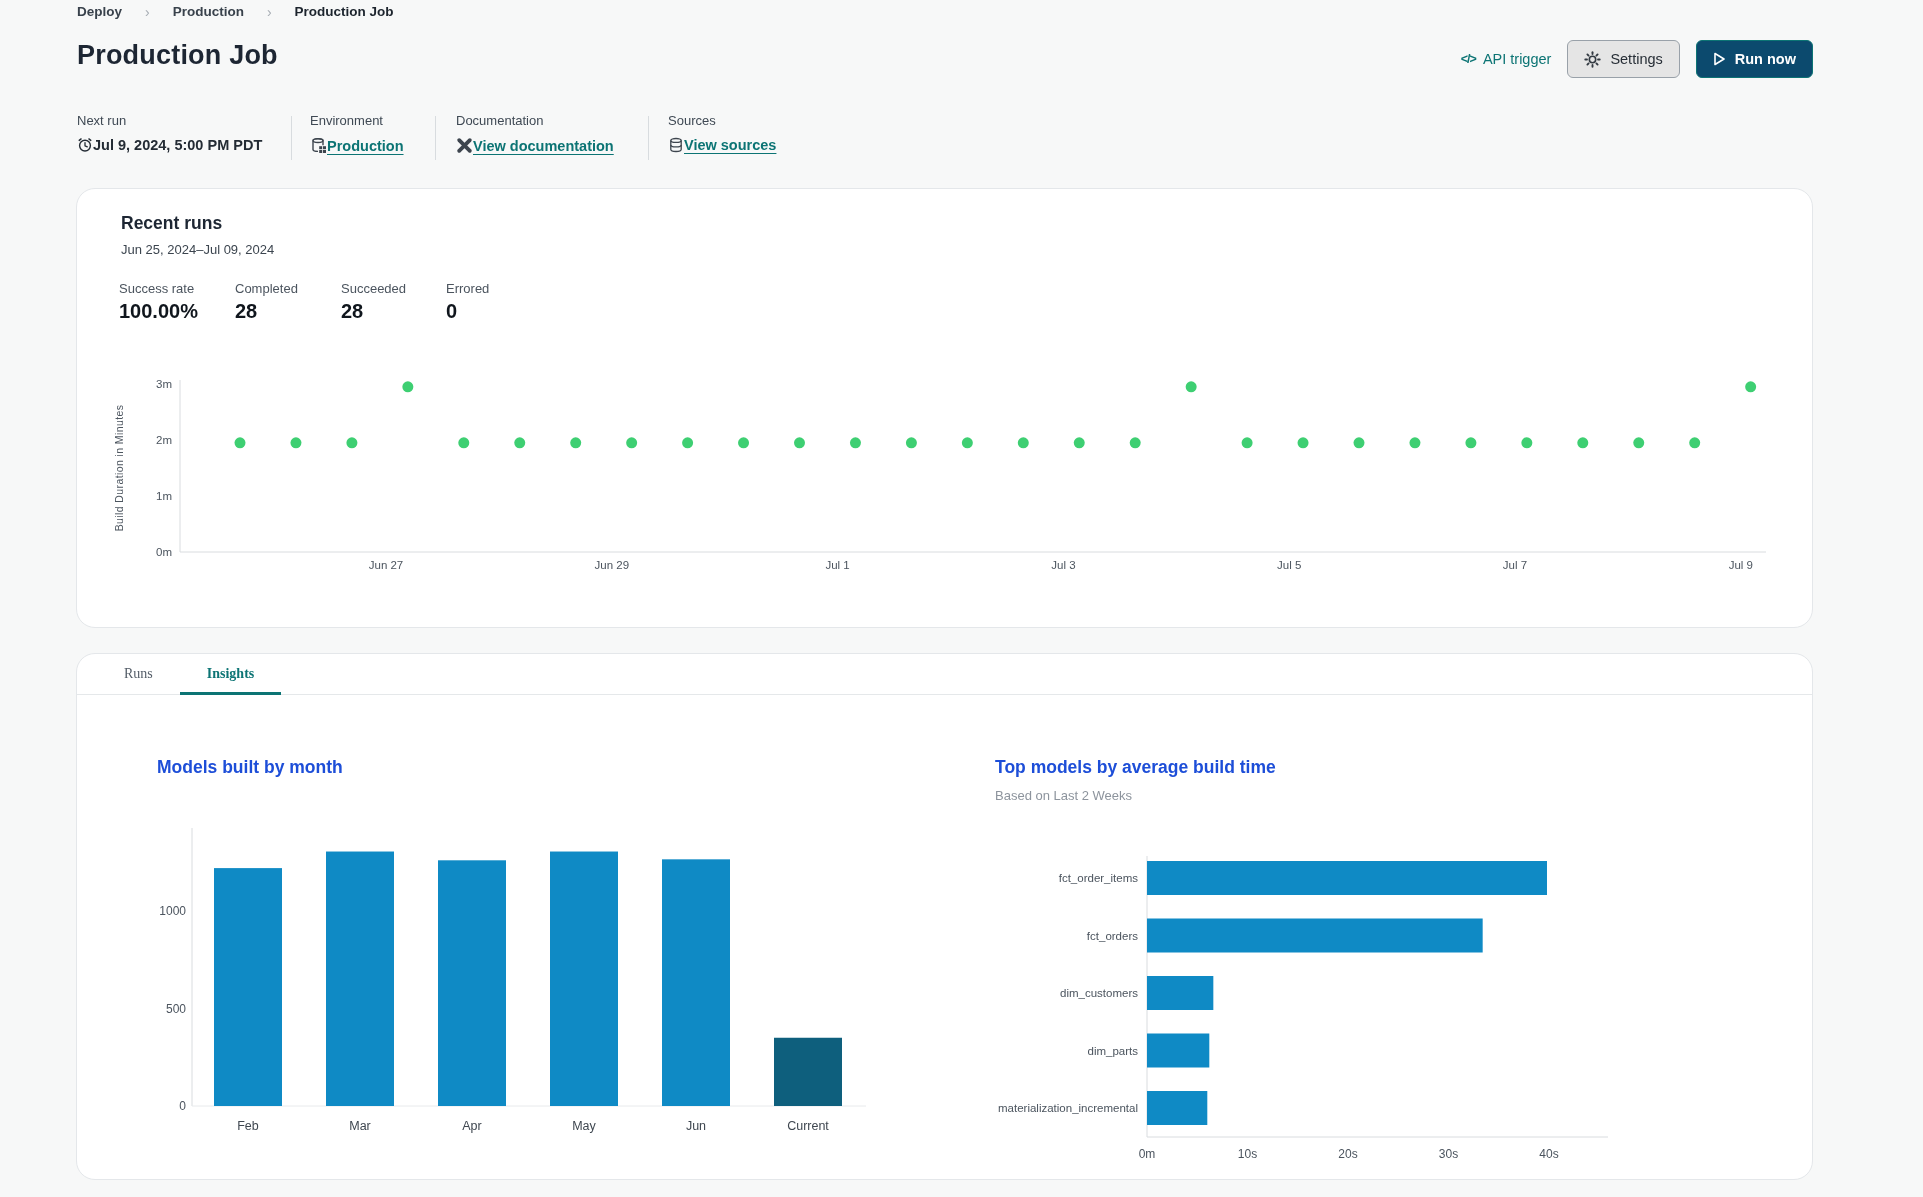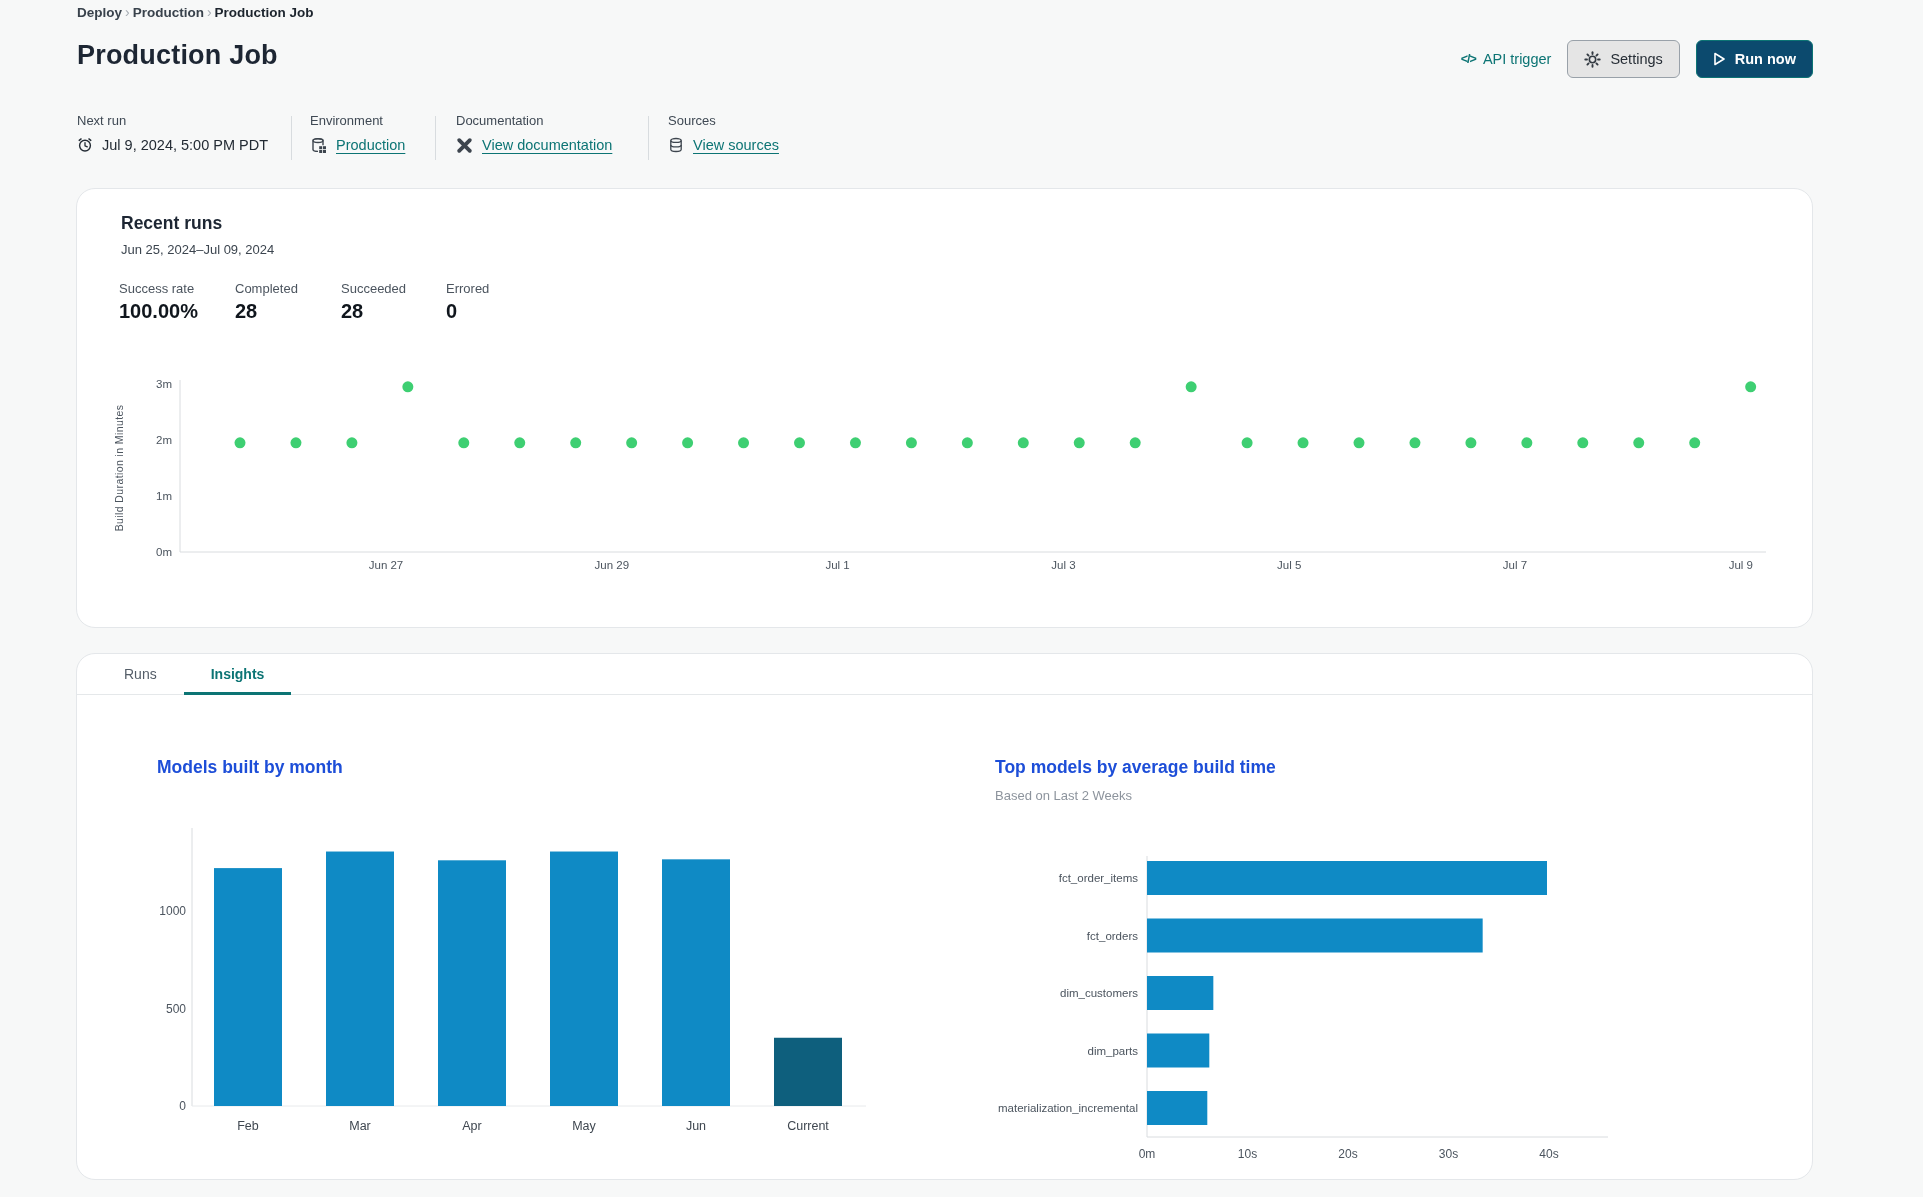--- a/index.html
+++ b/index.html
@@ -1,56 +1,56 @@
 <!DOCTYPE html>
 <html><head>
 <meta charset="utf-8">
 <style>
   * { margin:0; padding:0; box-sizing:border-box; }
   html,body { background:#f7f8f8; }
   body { font-family:"Liberation Sans", sans-serif; color:#29323c; }
   .page { position:relative; width:1923px; height:1197px; background:#f7f8f8; overflow:hidden; }
 
   
-  .breadcrumb { position:absolute; left:77px; top:4px; display:flex; align-items:center; gap:3px; font-size:13.5px; font-weight:700; }
+  .breadcrumb { position:absolute; left:77px; top:4px; display:flex; gap:23px; font-size:13.5px; font-weight:700; }
   .crumb { color:#39424c; cursor:pointer; }
   .crumb.current { color:#1c242d; }
   .crumb-sep { color:#a7adb4; font-weight:400; font-size:14px; }
 
   
   .page-title { position:absolute; left:77px; top:40px; font-size:27px; font-weight:700; color:#1d2633; letter-spacing:.2px; }
   .header-actions { position:absolute; top:40px; right:110px; height:38px; display:flex; align-items:center; gap:16px; }
   .api-trigger { display:flex; align-items:center; gap:7px; color:#0c7474; font-size:14.5px; cursor:pointer; }
   .api-trigger .code-glyph { font-size:12.5px; font-weight:700; letter-spacing:-1px; }
   .btn { height:38px; display:flex; align-items:center; gap:9px; padding:0 16px; border-radius:6px; font-size:14.5px; cursor:pointer; }
   .btn-secondary { background:#e5e5e5; border:1px solid #99a1a9; color:#272e36; }
   .btn-primary { background:#0c4a6e; border:1px solid #0c7474; color:#ffffff; font-weight:600; }
 
   
   .info-bar { position:absolute; top:113px; left:0; width:100%; height:52px; }
   .info-col { position:absolute; top:0; }
   .info-label { font-size:13px; color:#3f4954; }
-  .info-value { margin-top:9px; display:flex; align-items:flex-start; gap:9px; font-size:14.5px; color:#232b34; }
+  .info-value { margin-top:9px; display:flex; align-items:flex-end; font-size:14.5px; color:#232b34;font-weight:bold; }
   .info-value a { color:#0c7474; text-decoration:underline; text-underline-offset:3px; cursor:pointer; }
   .info-divider { position:absolute; top:3px; width:1px; height:44px; background:#d8dcdf; }
 
   
   .card { position:absolute; background:#ffffff; border:1px solid #e4e7ea; border-radius:19px; }
   .card-recent-runs { left:76px; top:188px; width:1737px; height:440px; }
   .card-insights { left:76px; top:653px; width:1737px; height:527px; }
 
   .recent-title { position:absolute; left:44px; top:24px; font-size:17.5px; font-weight:700; color:#1d2633; }
   .recent-range { position:absolute; left:44px; top:53px; font-size:13px; color:#3c454f; }
   .stats-row { position:absolute; left:42px; top:92px; display:flex; }
   .stat { margin-right:0; }
   .stat-label { font-size:13px; color:#4b545e; }
   .stat-value { margin-top:4px; font-size:20px; font-weight:700; color:#10161d; }
 
   
-  .tabs { position:absolute; left:0; top:0; width:100%; height:41px; display:flex; padding-left:20px; border-bottom:1px solid #e5e8ea; }
+  .tabs { position:absolute; left:0; top:0; width:100%; height:41px; display:flex; padding-left:20px; border-bottom:1px solid #e5e8ea;font-family:Liberation Serif, serif; }
   .tab { padding:0 27px; display:flex; align-items:center; font-size:14px; color:#545d68; position:relative; cursor:pointer; }
   .tab.active { color:#0c7474; font-weight:700; }
   .tab.active::after { content:""; position:absolute; left:0; right:0; bottom:-1px; height:3px; background:#0c7474; }
 
   .chart-title { position:absolute; font-size:17.5px; font-weight:700; color:#1d4ed8; }
   .chart-subtitle { position:absolute; font-size:13px; color:#8d949d; }
 
   svg { font-family:"Liberation Sans", sans-serif; position:absolute; }
   svg text.tick { fill:#4b545e; font-size:11.5px; }
   svg text.tick12 { fill:#4b545e; font-size:12px; }

